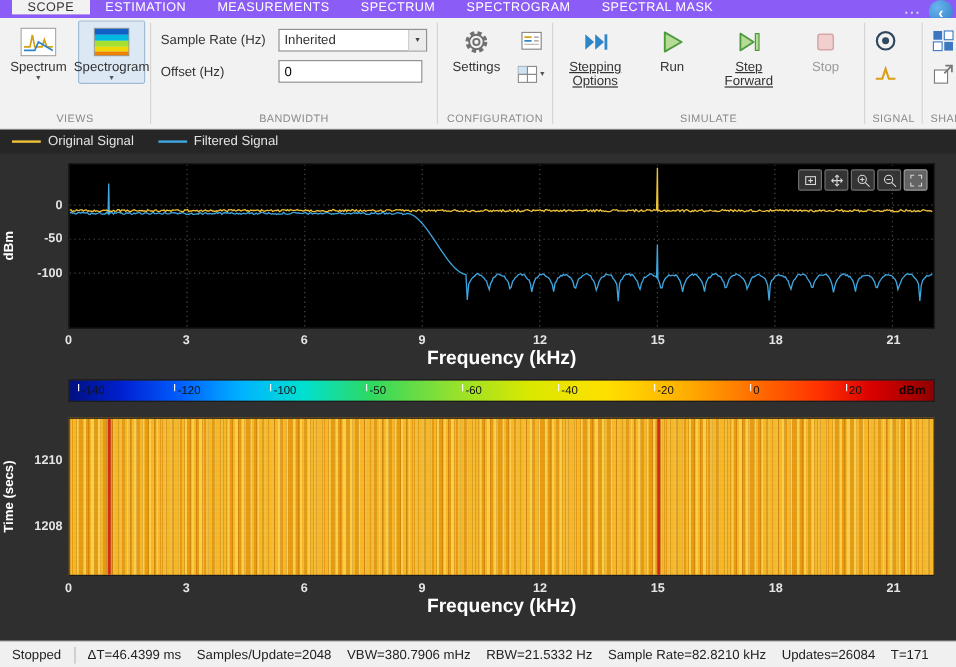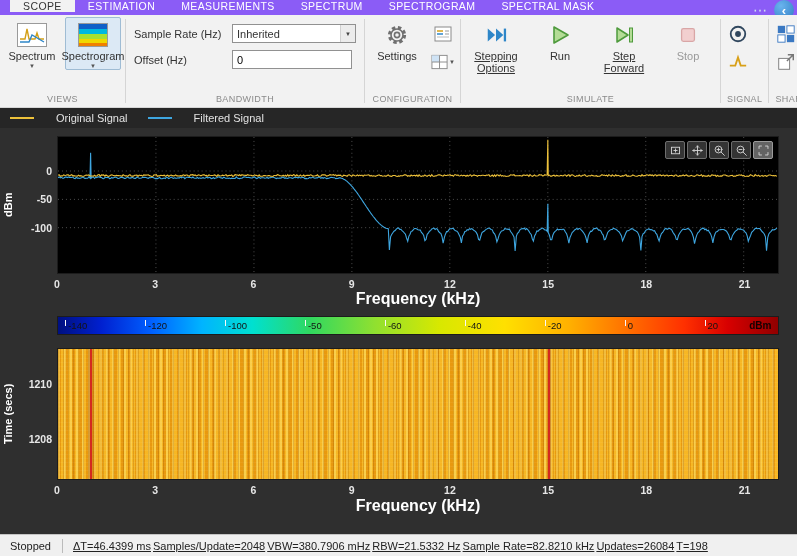--- a/index.html
+++ b/index.html
@@ -37,21 +37,21 @@
   .combo { width:124px; height:19px; background:#fff; border:1px solid #919191; display:flex; align-items:center; font-size:11px; padding-left:4px; }
   .combo-value { flex:1; }
   .combo-arrow { width:15px; height:100%; display:flex; align-items:center; justify-content:center; font-size:6px; color:#444; border-left:1px solid #d0d0d0; background:#ececec; }
   .tinput { width:120px; height:19px; border:1px solid #919191; font-size:11px; padding:0 4px; font-family:inherit; }
 
   .mini-col { display:flex; flex-direction:column; gap:4px; padding-top:5px; }
   .mini-btn { width:26px; height:24px; display:flex; align-items:center; justify-content:center; gap:1px; border:1px solid transparent; border-radius:2px; }
 
   
   .legend { height:20px; background:#262626; display:flex; align-items:center; gap:20px; padding-left:10px; flex:none; }
-  .legend-item { display:flex; align-items:center; gap:22px; color:#e2e2e2; font-size:11px; }
+  .legend-item { display:flex; align-items:center; gap:6px; color:#e2e2e2; font-size:11px; }
   .legend-line { width:24px; height:2px; display:inline-block; }
 
   
   .plots { flex:1; background:#2f2f2f; overflow:hidden; }
   .plot-wrap { position:relative; }
   .plot-area { position:absolute; left:57px; top:8px; width:722px; height:138px; background:#000; border:1px solid #1c1c1c; }
   #spectrum-svg { width:100%; height:100%; display:block; }
   .yaxis-label { position:absolute; left:0; width:16px; display:flex; align-items:center; justify-content:center; writing-mode:vertical-rl; transform:rotate(180deg); color:#fff; font-size:11px; font-weight:700; }
   .ytick { position:absolute; left:14px; width:38px; text-align:right; font-size:10.5px; font-weight:700; color:#e6e6e6; transform:translateY(-6px); }
   .xtick { position:absolute; transform:translateX(-50%); font-size:10.5px; font-weight:700; color:#e6e6e6; }
@@ -78,21 +78,21 @@
       repeating-linear-gradient(0deg, rgba(255,255,255,0.05) 0 1px, transparent 1px 4px),
       repeating-linear-gradient(90deg, rgba(225,140,0,0.55) 0 3px, rgba(255,200,40,0.45) 3px 7px),
       #f0a820;
     overflow:hidden; }
   .tone-line { position:absolute; top:0; bottom:0; width:2px; background:#d42a1e; box-shadow:0 0 2px #801000; }
 
   
   .statusbar { height:22px; background:#f0f0f0; border-top:1px solid #c4c4c4; display:flex; align-items:center; font-size:11px; color:#222; flex:none; white-space:nowrap; overflow:hidden; }
   .status-state { padding:0 10px; min-width:62px; }
   .status-div { width:1px; height:14px; background:#bbb; margin-right:10px; flex:none; }
-  .status-stats { display:flex; gap:2px; overflow:hidden;text-decoration:underline; }
+  .status-stats { display:flex; gap:13px; overflow:hidden; }
 </style>
 </head>
 <body>
 
 <div class="app">
 
   <div class="tabbar">
     <div class="tabs" id="tabs">
         <div class="tab active">SCOPE</div>
         <div class="tab">ESTIMATION</div>
@@ -398,16 +398,16 @@
   <div class="statusbar">
     <span class="status-state">Stopped</span>
     <span class="status-div"></span>
     <div class="status-stats" id="status-stats">
         <span>ΔT=46.4399 ms</span>
         <span>Samples/Update=2048</span>
         <span>VBW=380.7906 mHz</span>
         <span>RBW=21.5332 Hz</span>
         <span>Sample Rate=82.8210 kHz</span>
         <span>Updates=26084</span>
-        <span>T=198</span>
+        <span>T=171</span>
       </div>
   </div>
 </div>
 
 </body></html>

